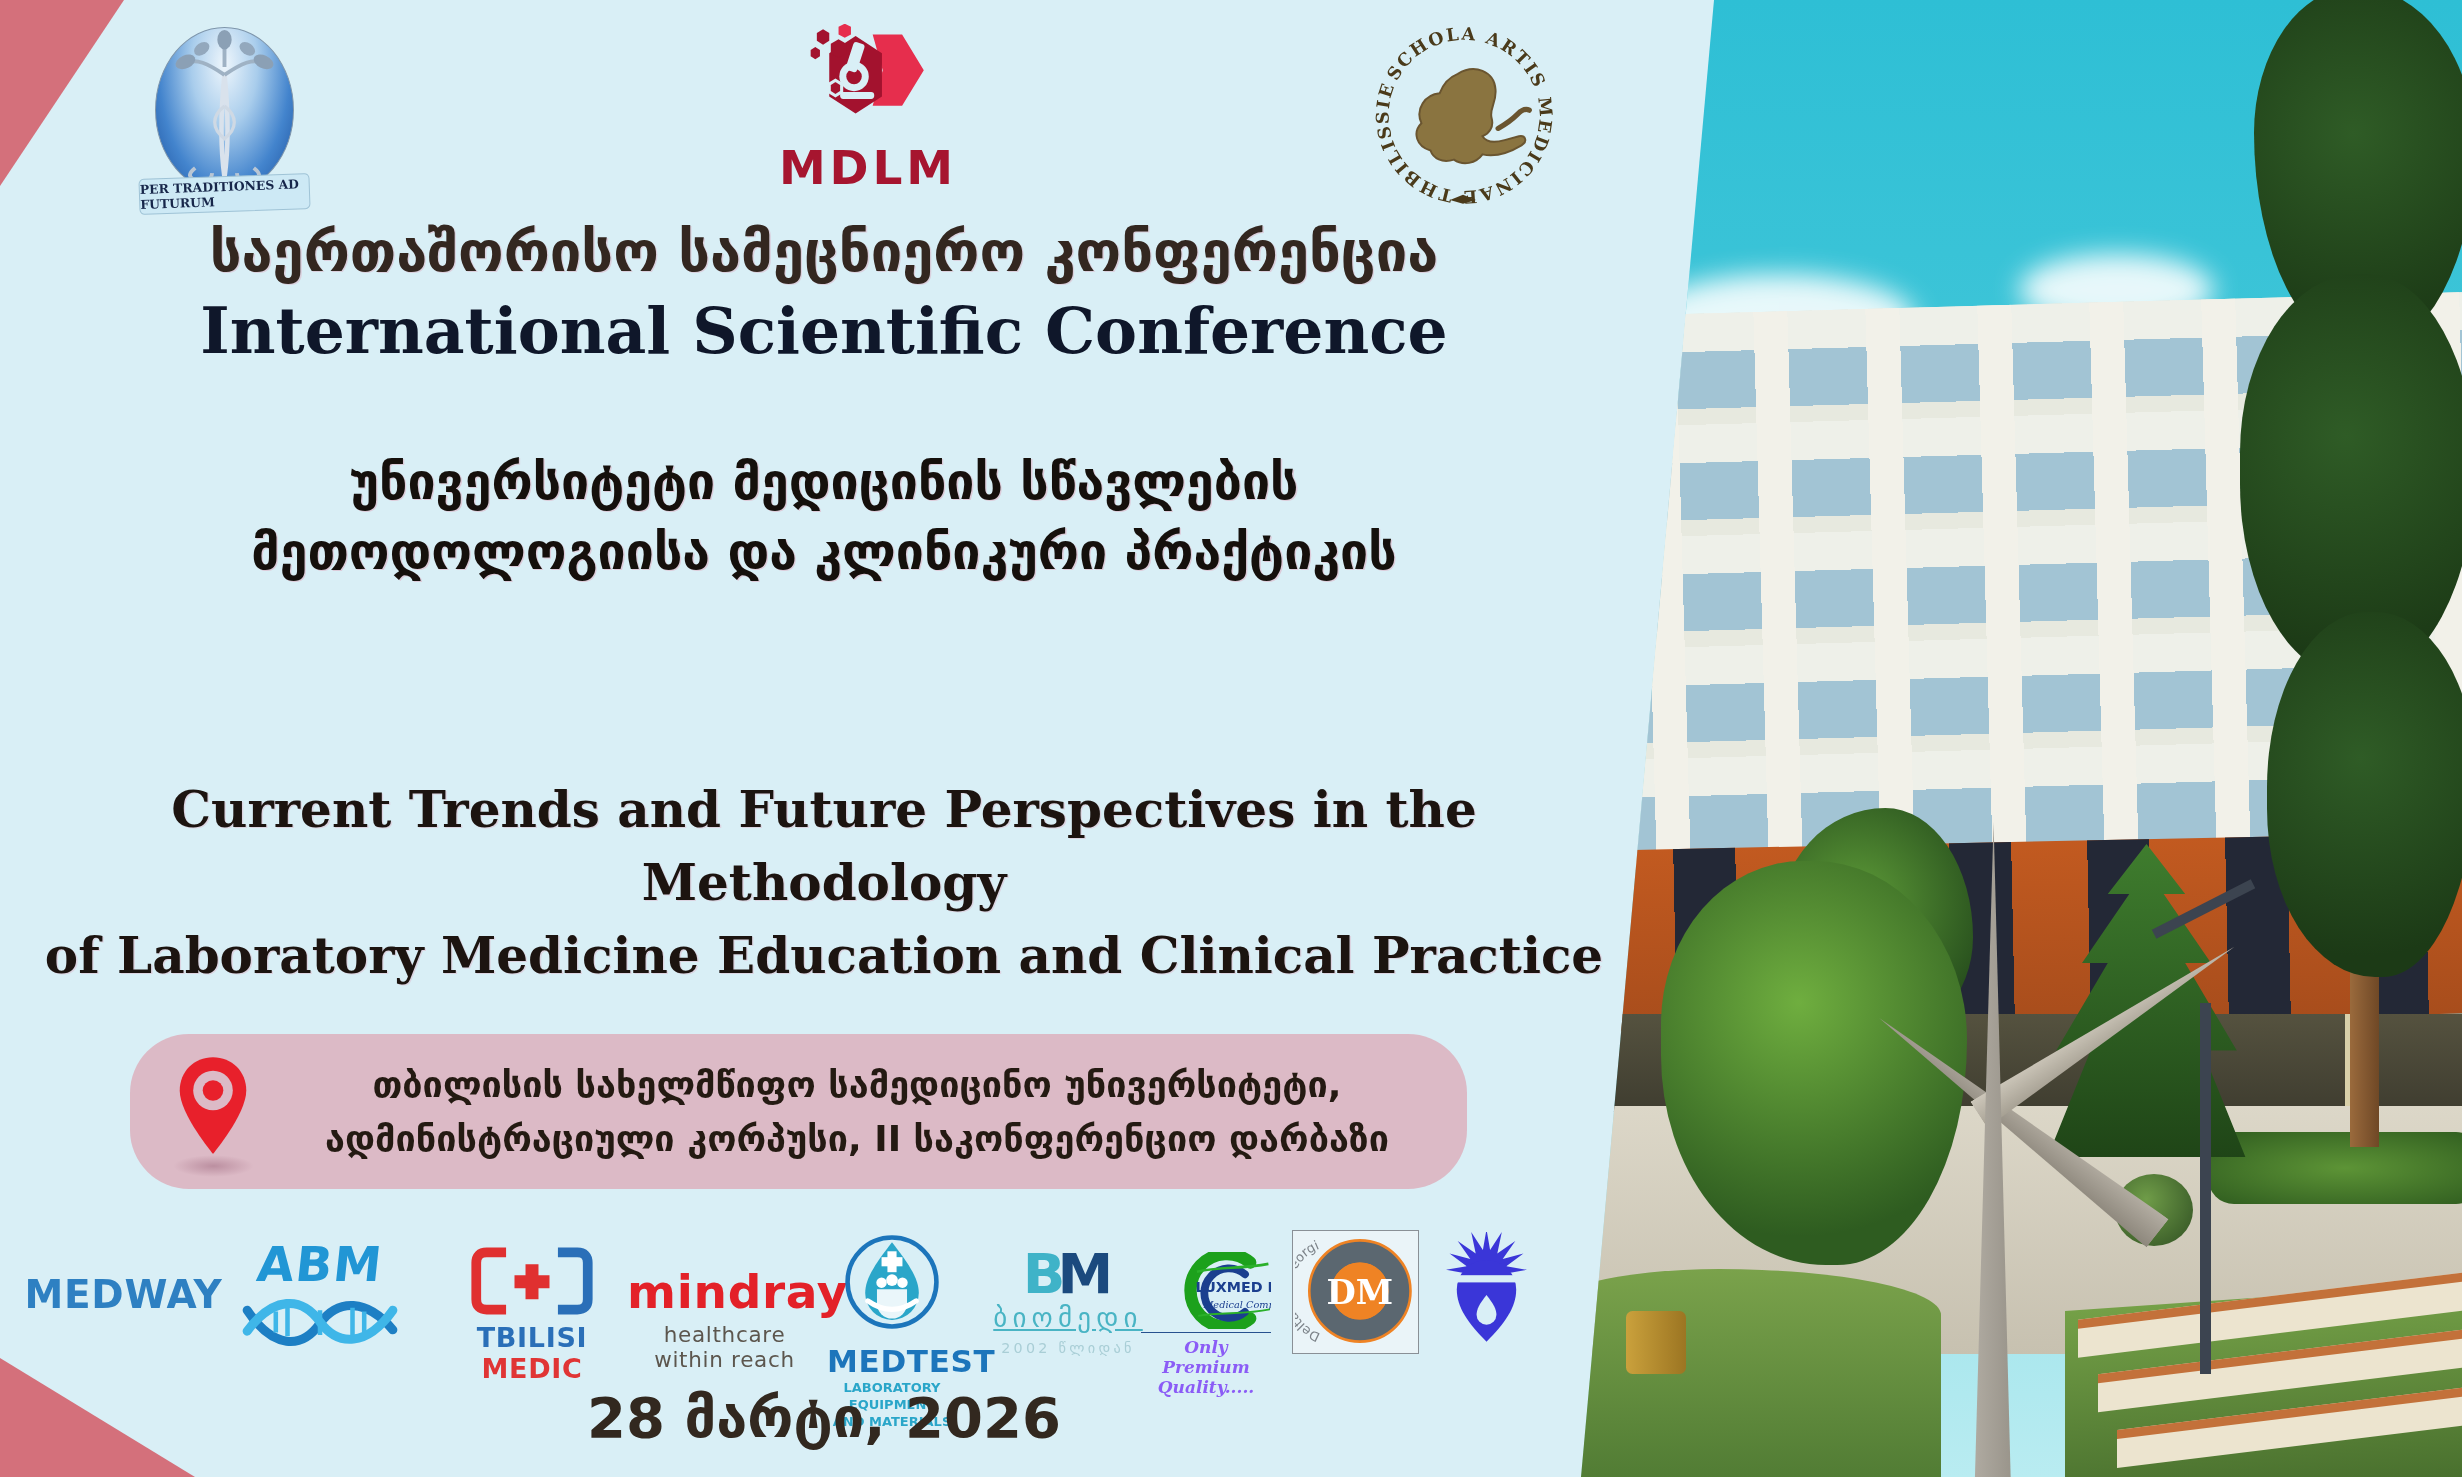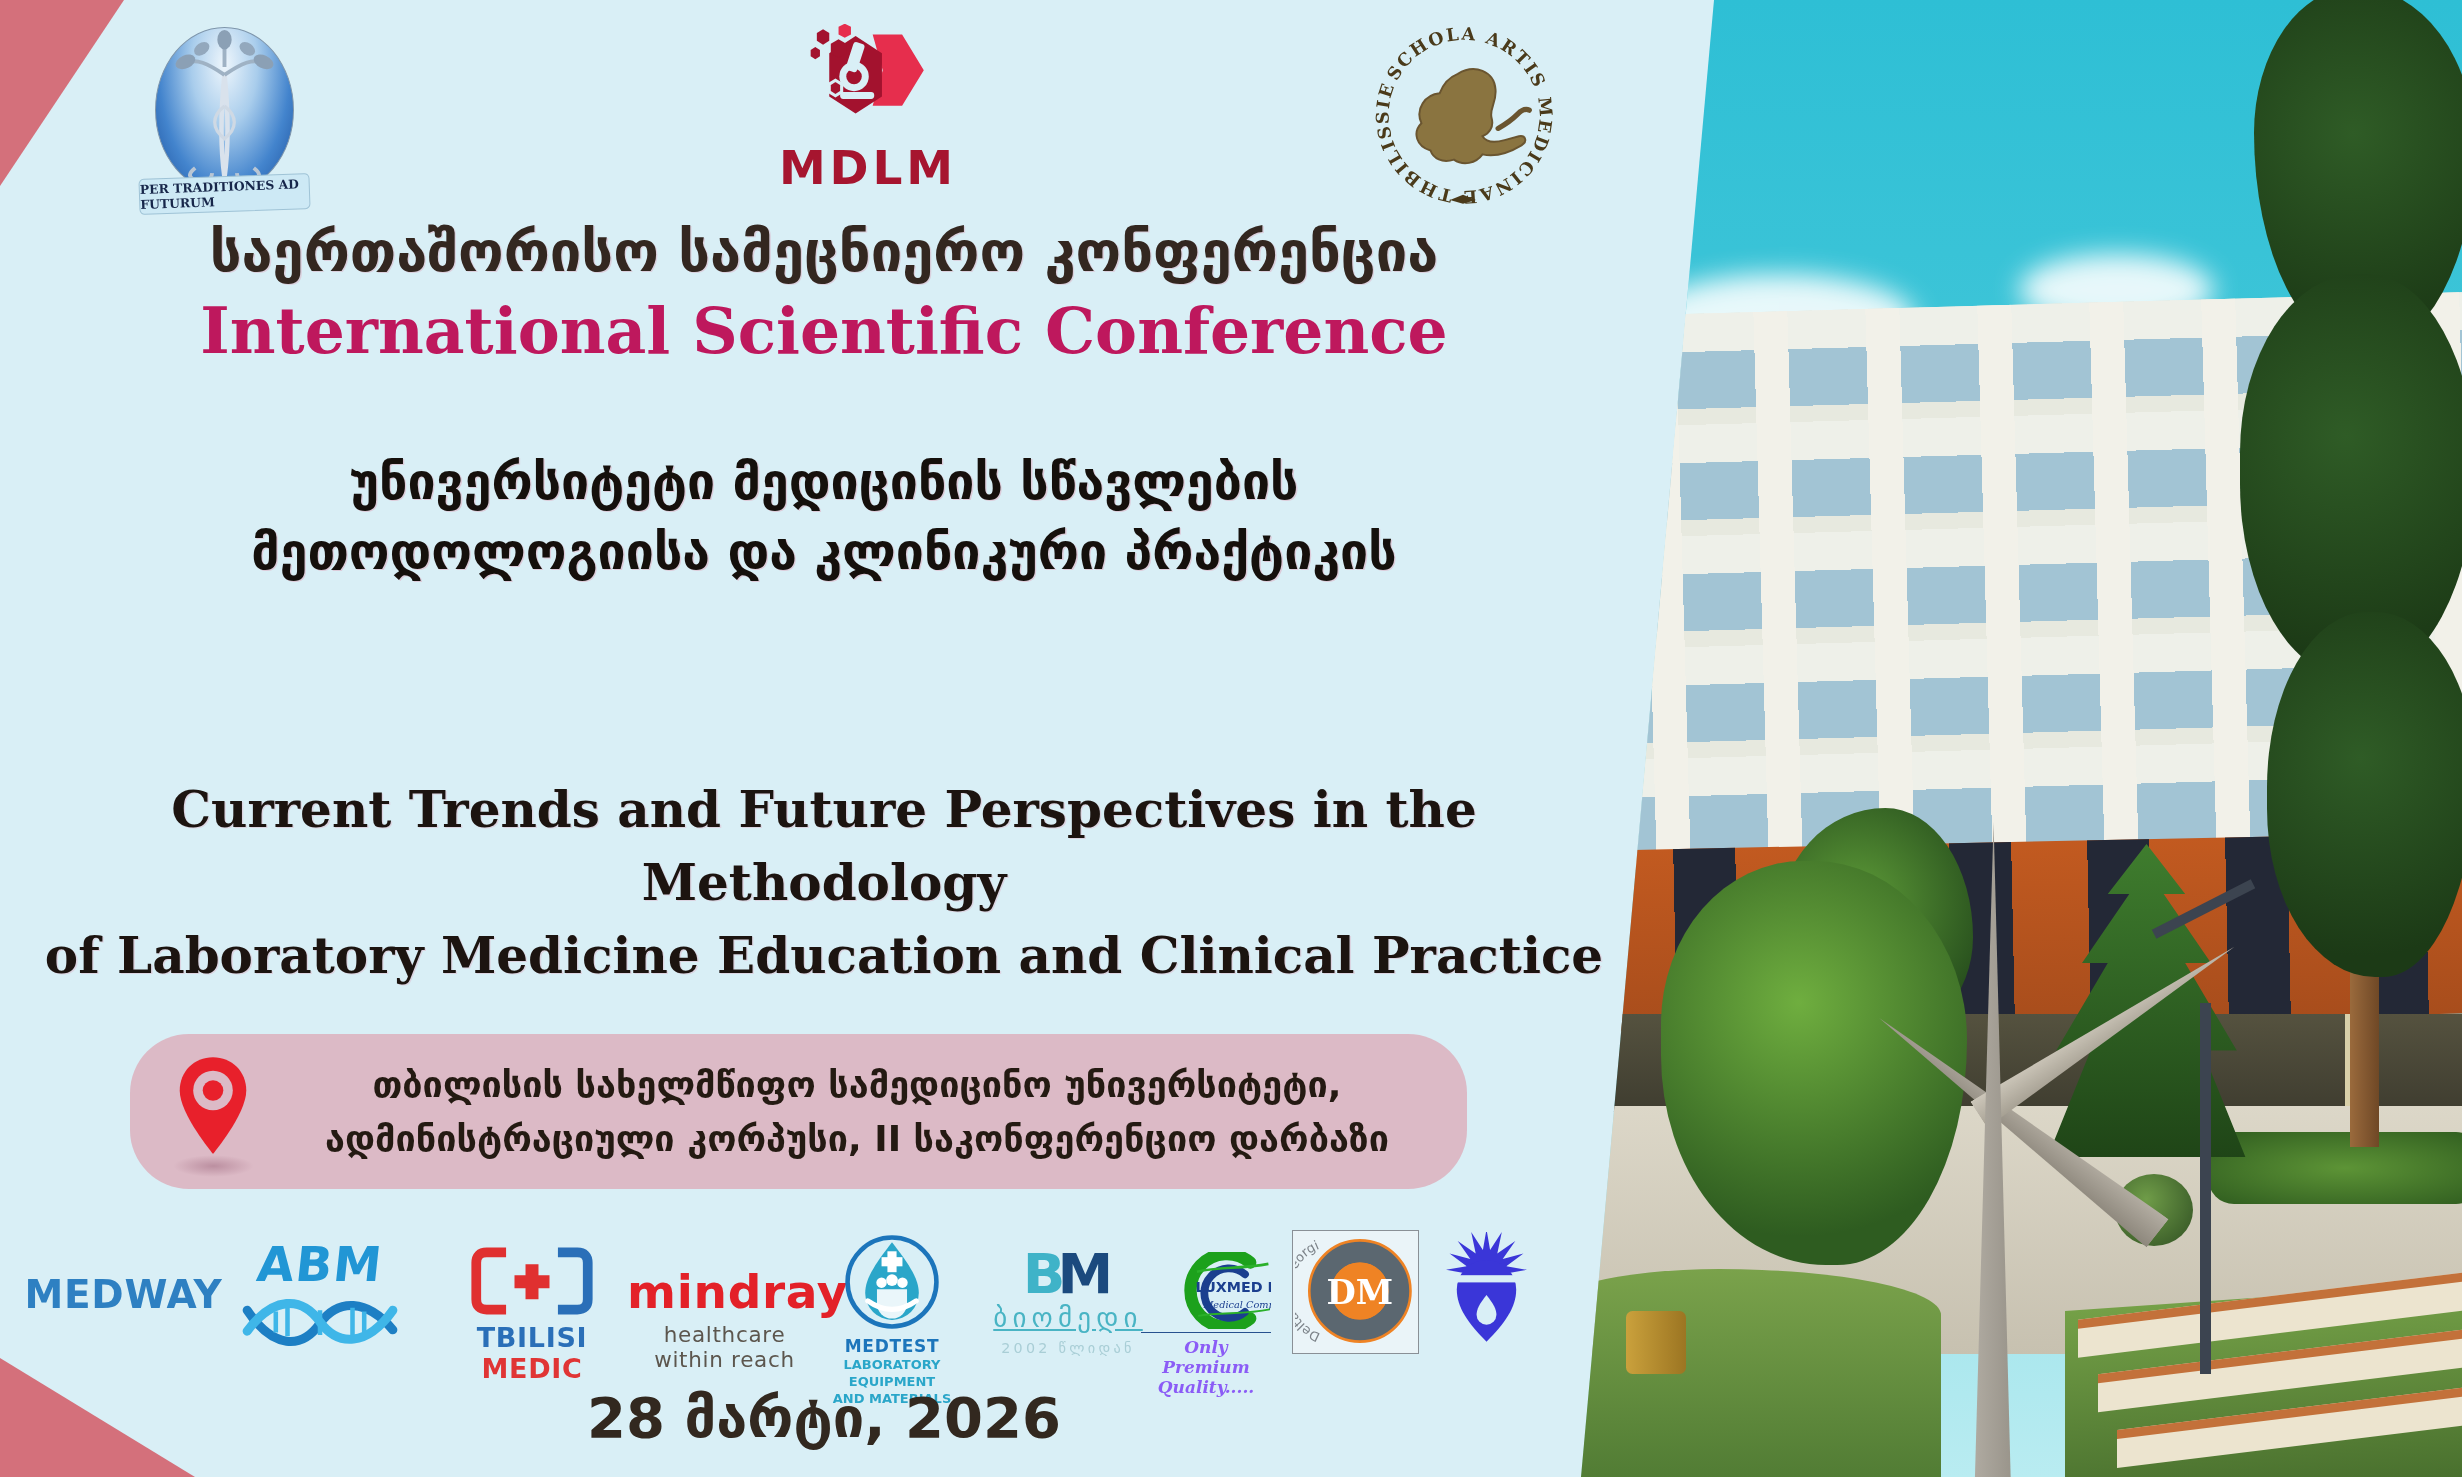--- a/index.html
+++ b/index.html
@@ -22,21 +22,21 @@
                display:flex;align-items:center;justify-content:center;
                font-family:"DejaVu Serif",serif;font-size:12.4px;font-weight:bold;color:#17264a;}
   .logo-mdlm{position:absolute;left:767px;top:23.5px;width:202px;height:169px;text-align:center;}
   .mdlm-text{margin-top:3.9px;font-size:47px;font-weight:bold;color:#a6152f;letter-spacing:3.9px;}
   .logo-schola{position:absolute;left:1360px;top:14.3px;width:206px;height:208px;}
 
   
   .col{position:absolute;left:0;width:1648px;text-align:center;}
   .title-ka{top:219px;font-size:56px;font-weight:bold;color:#332720;
             text-shadow:1.3px 1.3px 0 rgba(221,128,158,.28);}
-  .title-en{top:294px;font-family:"DejaVu Serif",serif;font-size:63px;font-weight:bold;color:#be185d;}
+  .title-en{top:294px;font-family:"DejaVu Serif",serif;font-size:63px;font-weight:bold;color:#0f172a;}
   .topic-ka{top:447px;font-size:50px;line-height:70px;font-weight:bold;color:#15100c;
             text-shadow:1.3px 1.3px 0 rgba(228,120,150,.30);}
   .topic-en{top:773px;font-family:"DejaVu Serif",serif;font-size:50px;line-height:73px;
             font-weight:bold;color:#1c1410;text-shadow:1.3px 1.3px 0 rgba(228,120,150,.22);}
   .date-line{top:1385px;font-size:56px;font-weight:bold;color:#32281f;}
 
   
   .pill{position:absolute;left:130px;top:1034px;width:1337px;height:155px;background:#dcbac6;
         border-radius:59px;}
   .pill-pin{position:absolute;left:40px;top:19.5px;width:86px;height:103px;}
@@ -51,21 +51,21 @@
   .sp-medway{left:19.5px;top:1272px;width:208px;font-size:39px;font-weight:bold;color:#2e80c2;letter-spacing:0.7px;}
   .sp-abm{left:238px;top:1236px;width:164px;}
   .abm-word{font-size:48px;font-weight:bold;color:#2196d5;transform:skewX(-6deg);letter-spacing:1.3px;}
   .sp-tbm{left:448px;top:1246px;width:168px;}
   .tbm-line{margin-top:3.9px;font-size:27px;font-weight:bold;letter-spacing:0.7px;}
   .tbm-b{color:#2a6fb8;} .tbm-m{color:#e03535;}
   .sp-mindray{left:627px;top:1264px;width:195px;}
   .mindray-name{font-size:47px;font-weight:bold;color:#e32128;letter-spacing:0.7px;}
   .mindray-tag{margin-top:2.6px;font-size:21.5px;color:#5c564e;letter-spacing:0.7px;}
   .sp-medtest{left:827px;top:1233px;width:130px;}
-  .medtest-name{margin-top:3px;font-size:17px;font-weight:bold;color:#1c75bb;letter-spacing:0.7px;}
+  .medtest-name{margin-top:10px;font-size:31px;font-weight:bold;color:#1c75bb;letter-spacing:0.7px;}
   .medtest-tag{font-size:13px;color:#2aa6c9;font-weight:bold;line-height:17px;}
   .sp-biomedi{left:990px;top:1241px;width:156px;}
   .bm-b{font-size:56px;font-weight:bold;color:#3fb3c8;}
   .bm-m{font-size:56px;font-weight:bold;color:#1b4a7e;margin-left:-7.8px;}
   .bm-ka{margin-top:-3.9px;font-size:27px;color:#49b4c4;letter-spacing:5.2px;text-decoration:underline;}
   .bm-since{margin-top:6.5px;font-size:14.3px;color:#a9ced6;letter-spacing:3.3px;}
   .sp-luxmed{left:1141px;top:1252px;width:130px;}
   .lux-tag{margin-top:1.3px;font-family:"DejaVu Serif",serif;font-style:italic;font-size:17px;
            font-weight:bold;color:#8b5cf6;border-top:1.3px solid #27518f;padding-top:3.9px;}
   .sp-dm{left:1292px;top:1230px;width:125px;height:122px;background:#eaf4f8;

